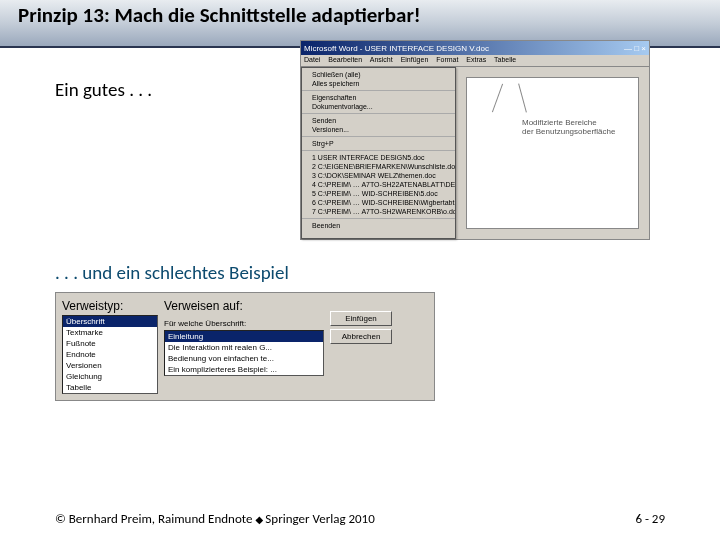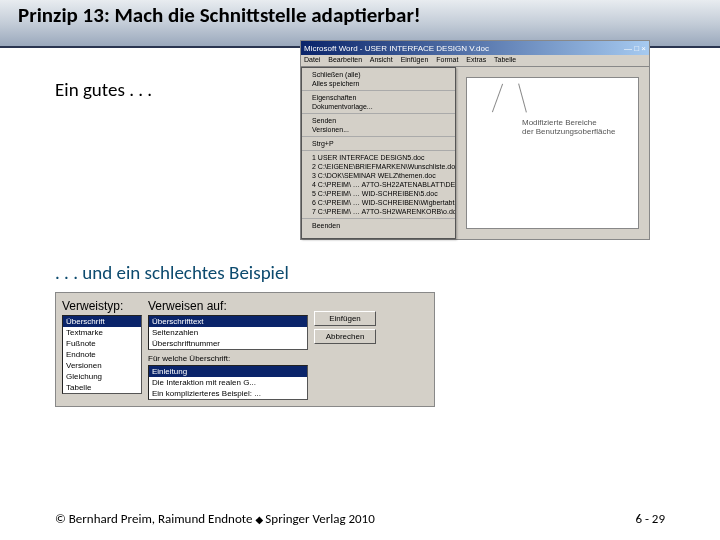--- a/index.html
+++ b/index.html
@@ -130,21 +130,21 @@
     color: #000;
     margin-bottom: 2px;
   }
   .listbox {
     background: #fff;
     border: 1px solid #555;
     border-top-color: #222;
     border-left-color: #222;
     font-size: 8px;
     color: #000;
-    width: 80px;
+    width: 96px;
   }
   .listbox.wide { width: 160px; }
   .lb-item {
     padding: 1px 3px;
     white-space: nowrap;
     overflow: hidden;
   }
   .lb-item.sel {
     background: #0a246a;
     color: #fff;
@@ -259,29 +259,25 @@
         <div class="lb-item">Textmarke</div>
         <div class="lb-item">Fußnote</div>
         <div class="lb-item">Endnote</div>
         <div class="lb-item">Versionen</div>
         <div class="lb-item">Gleichung</div>
         <div class="lb-item">Tabelle</div>
       </div>
     </div>
     <div class="col">
       <div class="col-lbl">Verweisen auf:</div>
-      <div class="listbox wide">
-        <div class="lb-item sel">Überschrifttext</div>
-        <div class="lb-item">Seitenzahlen</div>
-        <div class="lb-item">Überschriftnummer</div>
-      </div>
       <div class="sub-lbl">Für welche Überschrift:</div>
       <div class="listbox wide">
         <div class="lb-item sel">Einleitung</div>
         <div class="lb-item">Die Interaktion mit realen G...</div>
+        <div class="lb-item">Bedienung von einfachen te...</div>
         <div class="lb-item">Ein komplizierteres Beispiel: ...</div>
       </div>
     </div>
     <div class="buttons">
       <div class="btn">Einfügen</div>
       <div class="btn">Abbrechen</div>
     </div>
   </div>
 
 </div>

